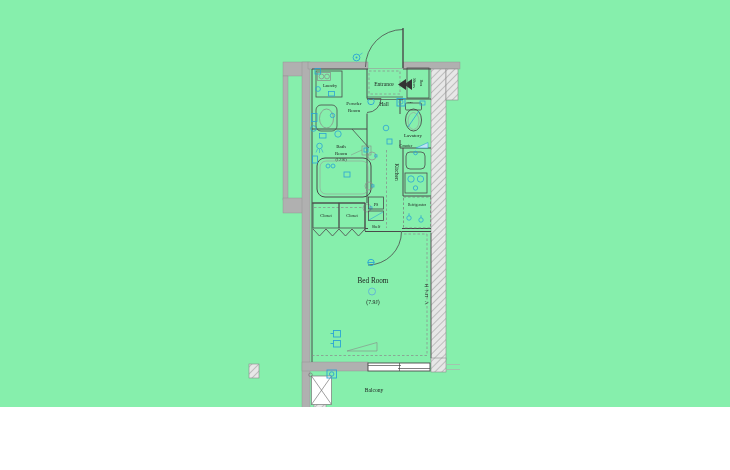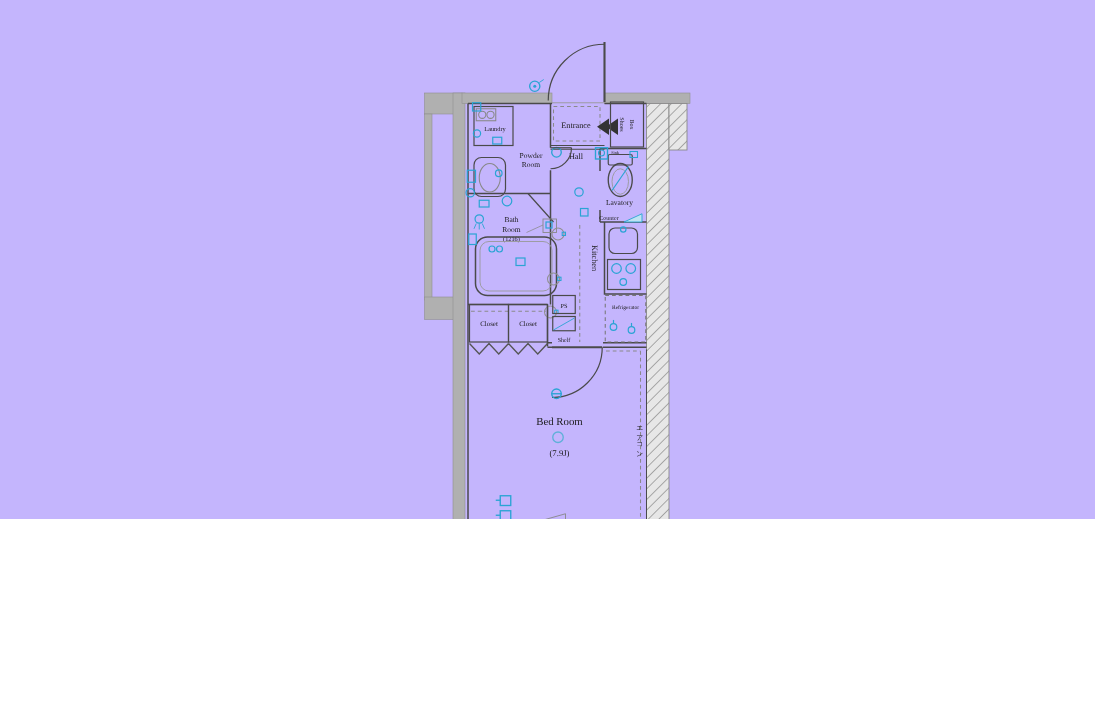--- a/index.html
+++ b/index.html
@@ -1,16 +1,16 @@
 <!DOCTYPE html>
 <html><head>
 <meta charset="utf-8">
 <style>
   html,body{margin:0;padding:0;background:#ffffff;}
-  .canvas{position:relative;width:730px;height:346px;background:#c4b5fd;overflow:hidden;
+  .canvas{position:relative;width:730px;height:407px;background:#86efac;overflow:hidden;
           font-family:"Liberation Serif",serif;}
   svg{position:absolute;left:0;top:0;display:block;}
   svg text{fill:#1c1c1c;font-family:"Liberation Serif",serif;}
   .ac-note{position:absolute;left:419px;top:281px;width:9px;height:28px;
     writing-mode:vertical-rl;text-orientation:upright;font-size:4.6px;line-height:1;
     color:#222;letter-spacing:0;}
 </style>
 </head>
 <body>
 

